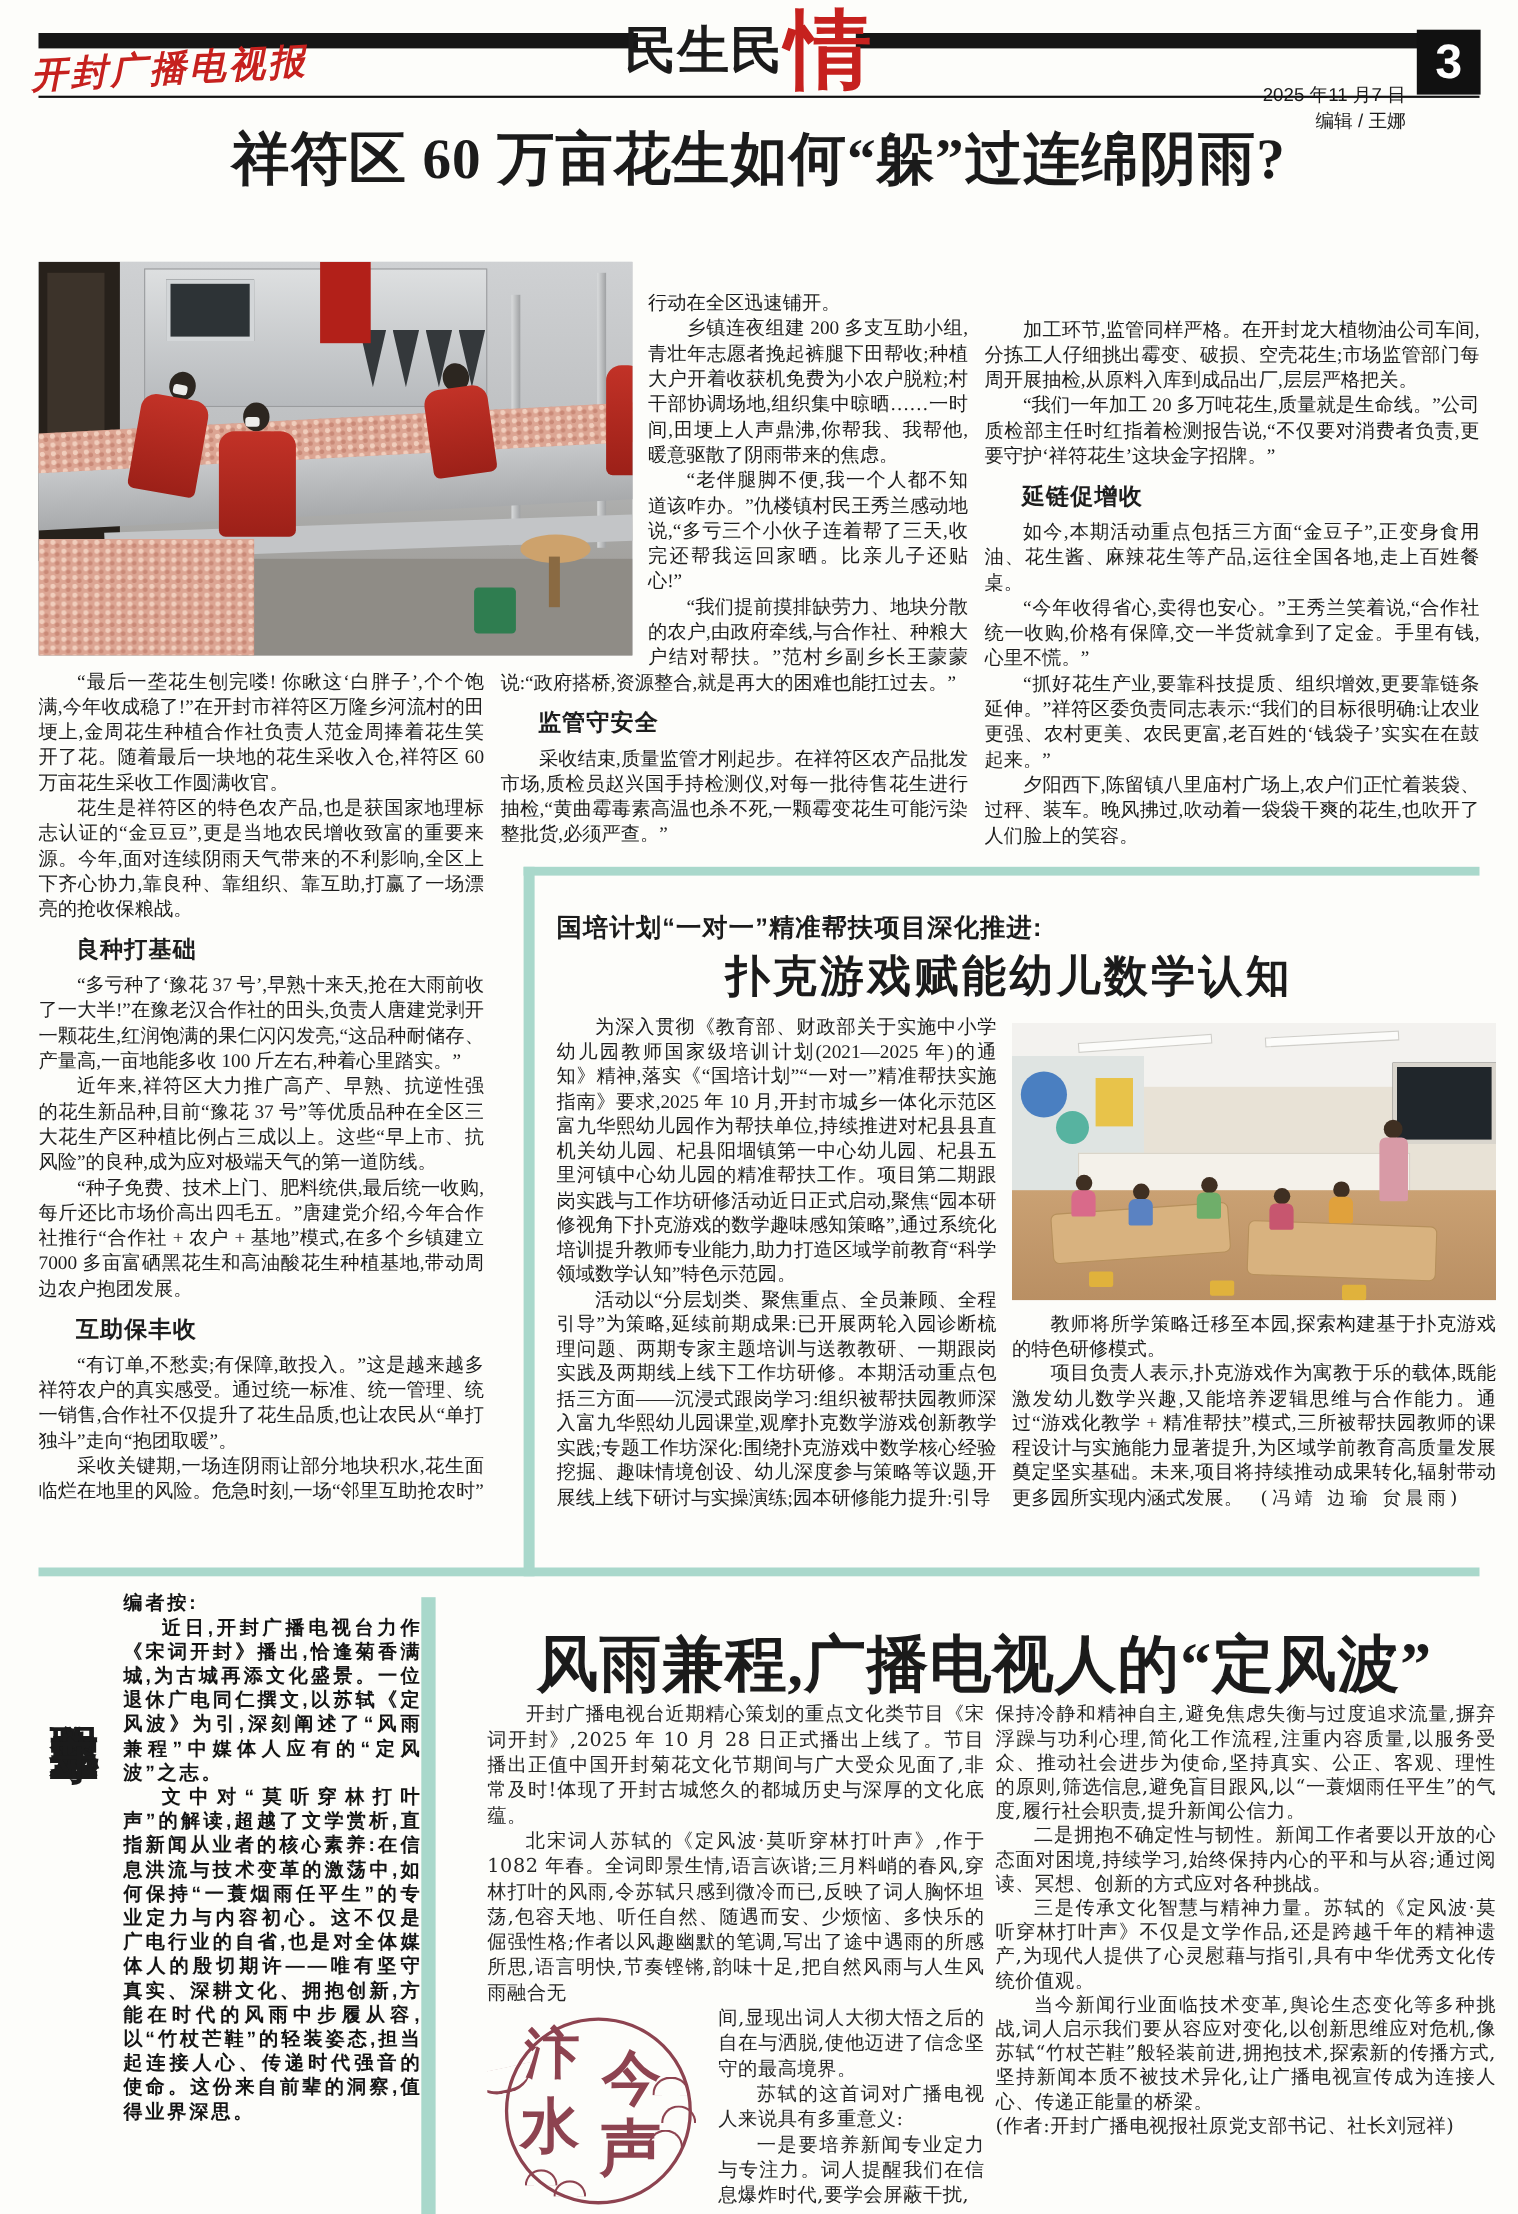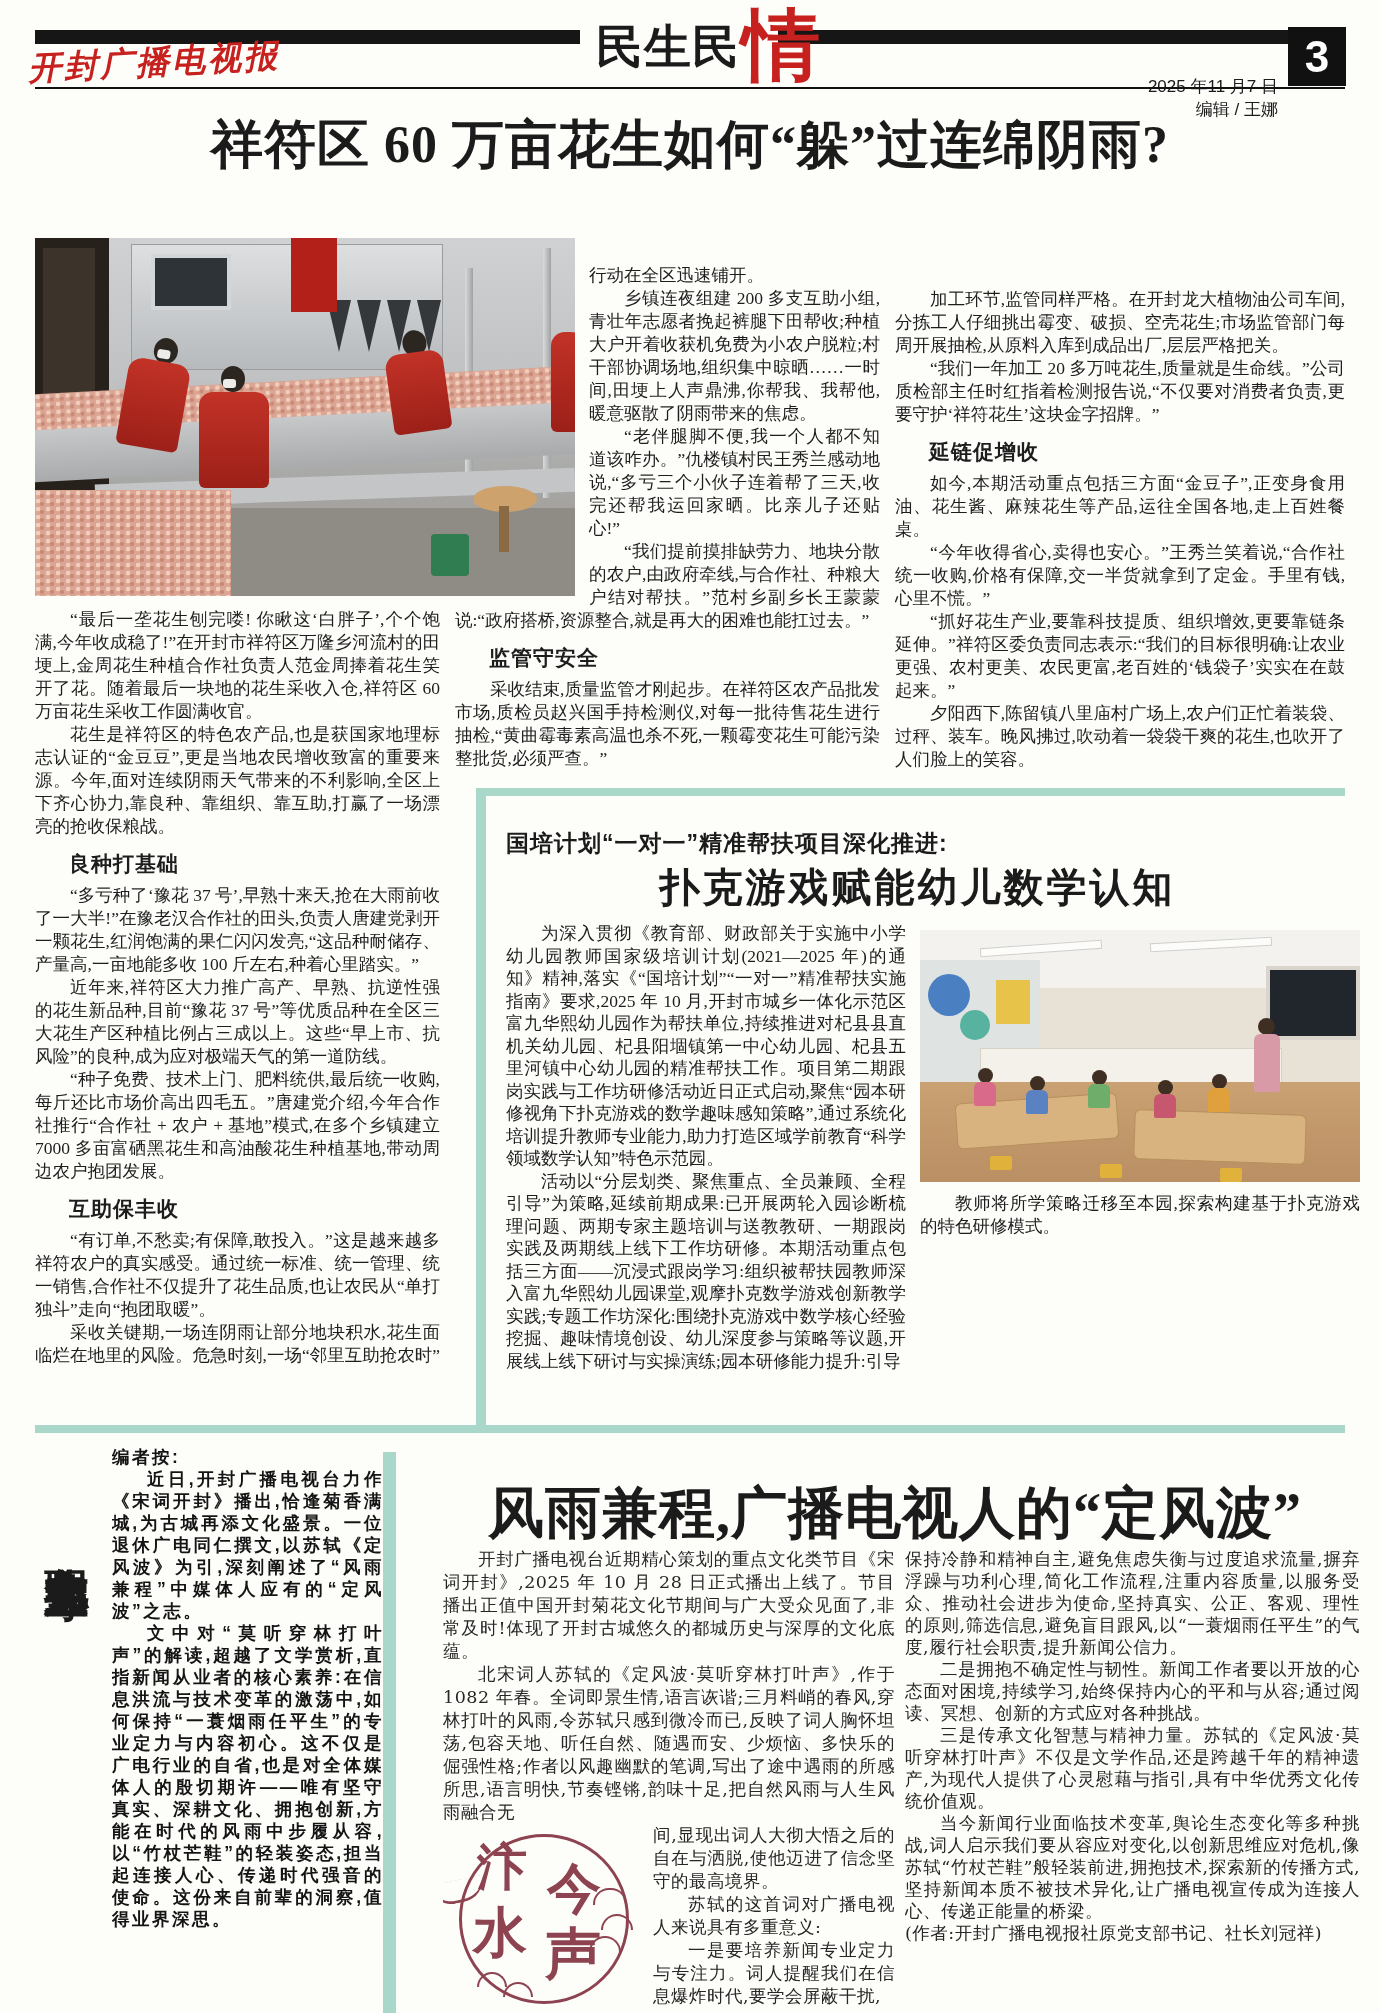--- a/index.html
+++ b/index.html
@@ -3,21 +3,21 @@
 <meta charset="utf-8">
 <style>
   html,body{margin:0;padding:0;background:#e9e9e6;}
   .page{position:relative;width:1380px;height:2013px;margin:0 auto;background:#fdfdfa;overflow:hidden;
         font-family:"Liberation Serif",serif;color:#1b1b1b;}
   .abs{position:absolute;}
   
   .topbar{background:#161616;height:14px;}
   .masthead-logo{left:28px;top:40px;width:260px;font-family:"DejaVu Serif",serif;font-style:italic;font-weight:bold;
         font-size:33px;color:#c6211e;letter-spacing:3px;transform:rotate(-3deg);white-space:nowrap;}
-  .section-title{left:596px;top:6px;display:flex;align-items:flex-end;white-space:nowrap;}
+  .section-title{left:568px;top:6px;display:flex;align-items:flex-end;white-space:nowrap;}
   .section-main{font-size:47px;font-weight:bold;font-family:"Liberation Serif",serif;letter-spacing:1px;line-height:78px;}
   .section-accent{font-size:78px;font-weight:bold;color:#c6211e;line-height:80px;margin-left:2px;
         font-family:"Liberation Serif",serif;}
   .date-block{left:1120px;top:36px;width:158px;text-align:right;font-family:"Liberation Sans",sans-serif;
         font-size:17px;line-height:23px;margin-top:39px;}
   .page-num{left:1288px;top:27px;width:58px;height:59px;background:#111;color:#fff;display:flex;
         align-items:center;justify-content:center;font-family:"Liberation Sans",sans-serif;
         font-weight:bold;font-size:44px;}
   .header-rule{left:35px;top:87px;width:1310px;height:2px;background:#111;}
   
@@ -246,20 +246,21 @@
       <div class="kid-head" style="left:8px;top:0;width:17px;height:17px;"></div>
       <div class="kid-body" style="left:4px;top:16px;width:26px;height:58px;background:#d89aa6;"></div>
     </div>
     <div class="abs p2-chair" style="left:70px;top:226px;"></div>
     <div class="abs p2-chair" style="left:180px;top:234px;"></div>
     <div class="abs p2-chair" style="left:300px;top:238px;"></div>
   </div>
 
   <div class="abs a2-colR news a2body">
     <p>教师将所学策略迁移至本园,探索构建基于扑克游戏的特色研修模式。</p>
+    <p><span>项目负责人表示,扑克游戏作为寓教于乐的载体,既能激发幼儿数学兴趣,又能培养逻辑思维与合作能力。通过“游戏化教学 + 精准帮扶”模式,三所被帮扶园教师的课程设计与实施能力显著提升,为区域学前教育高质量发展奠定坚实基础。未来,项目将持续推动成果转化,辐射带动更多园所实现内涵式发展。</span><span class="sig">(冯靖  边瑜  贠晨雨)</span></p>
   </div>
 
   <div class="abs a3-sidebar-title">文化定力与职业坚守</div>
 
   <div class="abs note-box">
     <p class="lbl">编者按:</p>
     <p>近日,开封广播电视台力作《宋词开封》播出,恰逢菊香满城,为古城再添文化盛景。一位退休广电同仁撰文,以苏轼《定风波》为引,深刻阐述了“风雨兼程”中媒体人应有的“定风波”之志。</p>
     <p>文中对“莫听穿林打叶声”的解读,超越了文学赏析,直指新闻从业者的核心素养:在信息洪流与技术变革的激荡中,如何保持“一蓑烟雨任平生”的专业定力与内容初心。这不仅是广电行业的自省,也是对全体媒体人的殷切期许——唯有坚守真实、深耕文化、拥抱创新,方能在时代的风雨中步履从容,以“竹杖芒鞋”的轻装姿态,担当起连接人心、传递时代强音的使命。这份来自前辈的洞察,值得业界深思。</p>
   </div>
   <div class="abs teal note-bar"></div>

